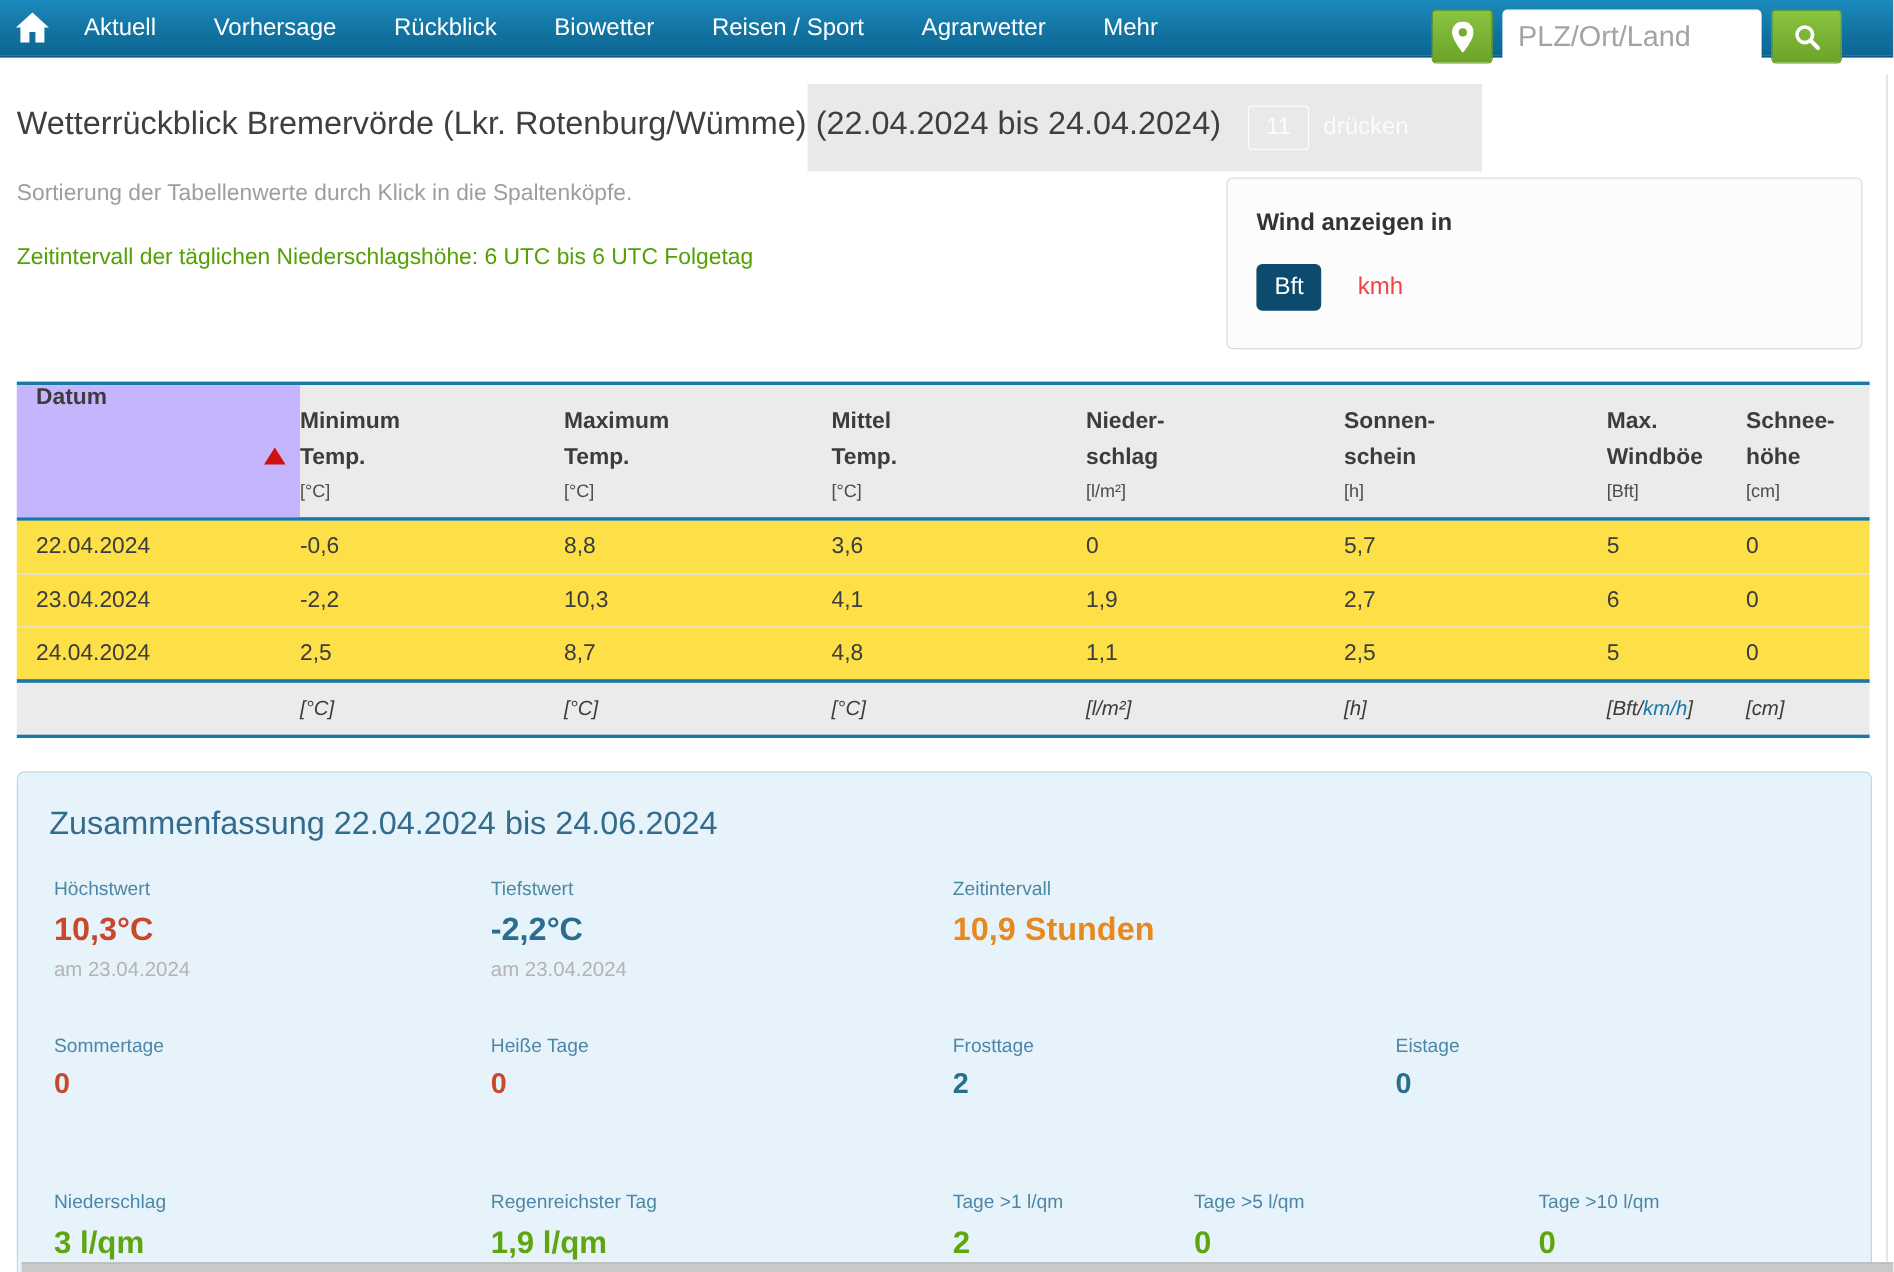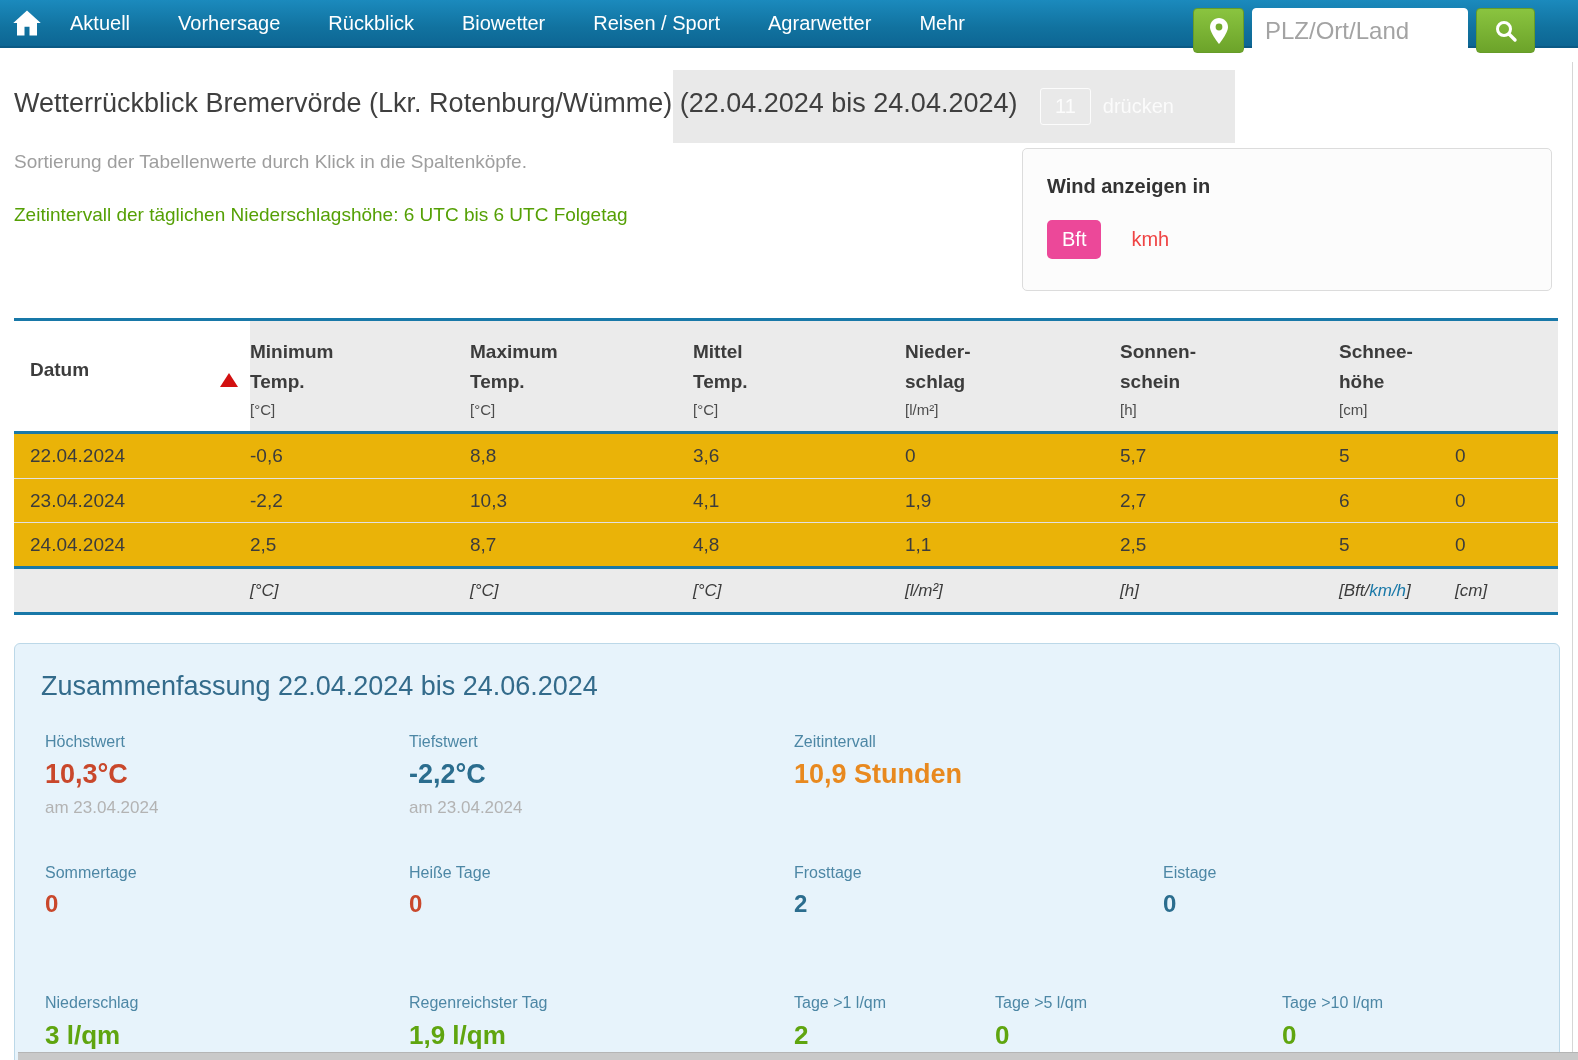--- a/index.html
+++ b/index.html
@@ -45,39 +45,39 @@
   .interval-note { position:absolute; left:14px; top:204px; font-size:19px; color:#55a005; }
 
   
   .wind-panel {
     position:absolute; left:1022px; top:148px; width:530px; height:143px;
     background:#fcfcfc; border:1px solid #dcdcdc; border-radius:5px; z-index:4;
   }
   .wind-title { margin:26px 0 0 24px; font-size:20px; color:#333;font-weight:bold; }
   .wind-options { margin:22px 0 0 24px; display:flex; align-items:center; }
   .wind-btn-active {
-    background:#ec4899; color:#fff; font-size:20px; border:none; border-radius:5px;
+    background:#0c4a6e; color:#fff; font-size:20px; border:none; border-radius:5px;
     padding:8px 15px; cursor:pointer; font-family:inherit;
   }
   .wind-opt-plain { margin-left:30px; font-size:20px; color:#ef4444; cursor:pointer; }
 
   
   .wtable { position:absolute; left:14px; top:318px; width:1544px; border-top:3px solid #1878a8; border-bottom:3px solid #1878a8; }
   .grid8 { display:grid; grid-template-columns:236px 220px 223px 212px 215px 219px 116px 103px; }
   .thead { background:#ebebeb; border-bottom:3px solid #1878a8; height:113px; }
   .hcell { padding-top:16px; cursor:pointer; }
   .hcell .h1, .hcell .h2 { display:block; font-size:19px; font-weight:bold; color:#3c3c3c; line-height:30px; }
   .hcell .unit { display:block; font-size:15px; color:#4c4c4c; margin-top:4px; }
-  .datum-cell { background:#ffffff; position:relative; display:flex; align-items:center; padding:0 16px 12px 16px; }
+  .datum-cell { background:#c4b5fd; position:relative; display:flex; align-items:flex-start; padding:0 16px 12px 16px; }
   .datum-cell .h1 { line-height:22px; }
   .sort-tri {
     position:absolute; right:12px; top:52px; width:0; height:0;
     border-left:9px solid transparent; border-right:9px solid transparent; border-bottom:14px solid #d21010;
   }
-  .trow { background:#eab308; height:44px; align-items:center; }
+  .trow { background:#fde047; height:44px; align-items:center; }
   .trow + .trow { border-top:1px solid #e1e1e1; }
   .trow .cell { font-size:19px; color:#3c3c3c; }
   .trow .cell-date { padding-left:16px; }
   .tfoot { background:#ebebeb; height:46px; align-items:center; border-top:3px solid #1878a8; }
   .tfoot .fcell { font-size:17px; font-style:italic; color:#3c3c3c; }
   .tfoot .flink { color:#1878a8; cursor:pointer; }
 
   
   .summary {
     position:absolute; left:14px; top:643px; width:1546px; height:440px;
@@ -184,20 +184,25 @@
           <span class="h1">Nieder-</span>
           <span class="h2">schlag</span>
           <span class="unit">[l/m²]</span>
         </div>
         <div class="hcell">
           <span class="h1">Sonnen-</span>
           <span class="h2">schein</span>
           <span class="unit">[h]</span>
         </div>
         <div class="hcell">
+          <span class="h1">Max.</span>
+          <span class="h2">Windböe</span>
+          <span class="unit">[Bft]</span>
+        </div>
+        <div class="hcell">
           <span class="h1">Schnee-</span>
           <span class="h2">höhe</span>
           <span class="unit">[cm]</span>
         </div>
       </div>
       <div class="trow grid8">
         <div class="cell cell-date">22.04.2024</div>
         <div class="cell">-0,6</div>
         <div class="cell">8,8</div>
         <div class="cell">3,6</div>

